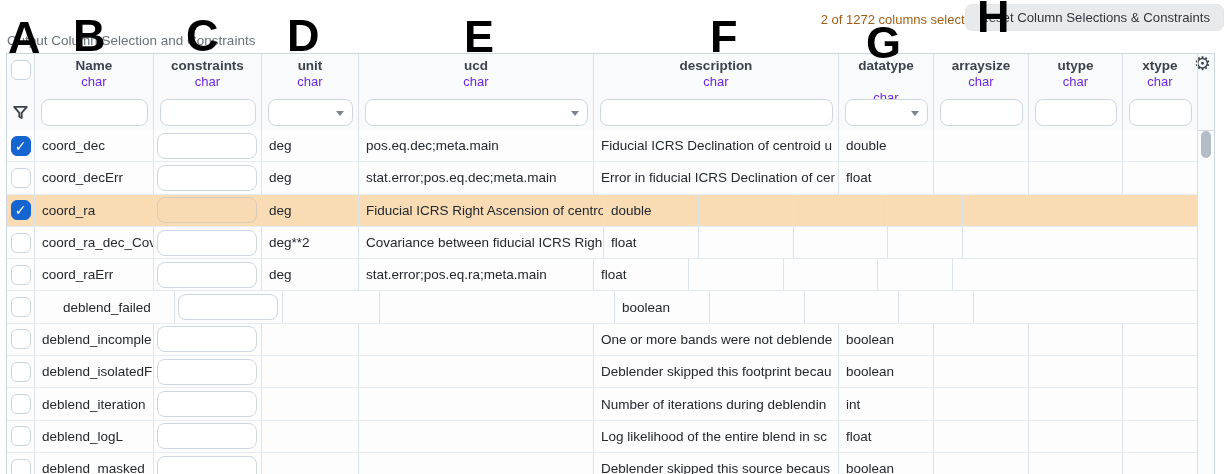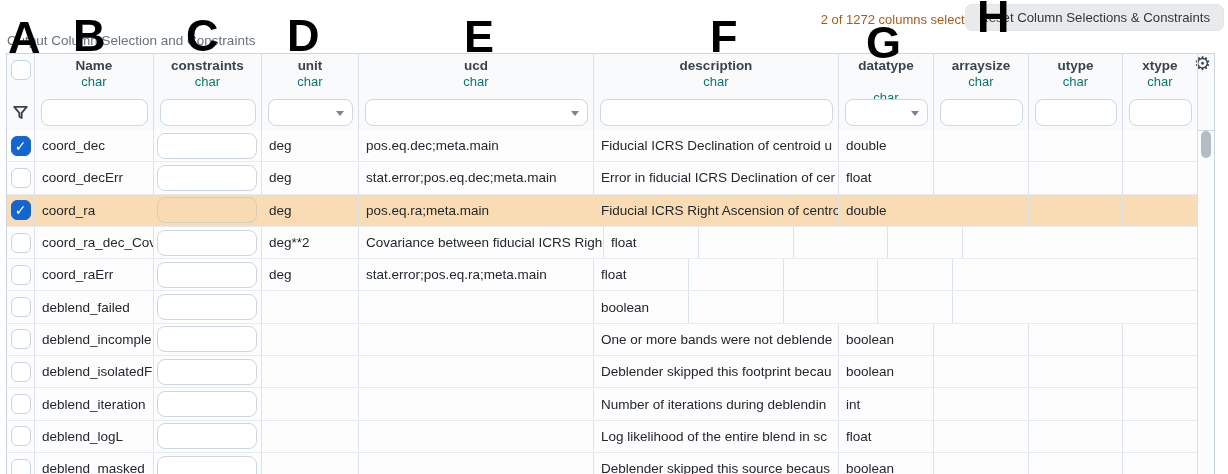--- a/index.html
+++ b/index.html
@@ -32,21 +32,21 @@
   }
   .hdr-row,.filter-row{display:flex;background:#f8fafc;}
   .hdr-row{height:42px;}
   .filter-row{height:34px;border-bottom:1px solid #cfd9e3;}
   .hdr-cell,.filter-cell{
     box-sizing:border-box;border-right:1px solid #d8e1ea;flex:none;
     display:flex;flex-direction:column;align-items:center;justify-content:flex-start;
   }
   .cbhdr{width:28px;align-items:center;}
   .hlabel{font-size:13.5px;font-weight:bold;color:#3b434c;margin-top:4px;line-height:16px;white-space:nowrap;}
-  .htype{font-size:13px;color:#0f766e;line-height:15px;white-space:nowrap;}
+  .htype{font-size:13px;color:#6d28d9;line-height:15px;white-space:nowrap;}
   .finput{
     box-sizing:border-box;height:27px;border:1px solid #ccd7e2;border-radius:8px;
     background:#ffffff;margin-top:3px;position:relative;
   }
   .arrow{
     position:absolute;right:8px;top:11px;width:0;height:0;
     border-left:4.5px solid transparent;border-right:4.5px solid transparent;
     border-top:5px solid #7a8591;
   }
   
@@ -223,21 +223,20 @@
       </div>
       <div class="trow hl">
         <div class="tcell cbcell" style="width: 28px;">
           <div class="cb checked"></div>
         </div>
         <div class="tcell" style="width: 119px;">coord_ra</div>
         <div class="tcell ccell" style="width: 108px;">
           <div class="cinput"></div>
         </div>
         <div class="tcell" style="width: 97px;">deg</div>
-        <div class="tcell" style="width: 235px;">pos.eq.ra;meta.main</div>
         <div class="tcell" style="width: 245px;">Fiducial ICRS Right Ascension of centro</div>
         <div class="tcell" style="width: 95px;">double</div>
         <div class="tcell" style="width: 95px;"></div>
         <div class="tcell" style="width: 94px;"></div>
         <div class="tcell" style="width: 75px;"></div>
       </div>
       <div class="trow">
         <div class="tcell cbcell" style="width: 28px;">
           <div class="cb"></div>
         </div>
@@ -264,21 +263,21 @@
         <div class="tcell" style="width: 235px;">stat.error;pos.eq.ra;meta.main</div>
         <div class="tcell" style="width: 95px;">float</div>
         <div class="tcell" style="width: 95px;"></div>
         <div class="tcell" style="width: 94px;"></div>
         <div class="tcell" style="width: 75px;"></div>
       </div>
       <div class="trow">
         <div class="tcell cbcell" style="width: 28px;">
           <div class="cb"></div>
         </div>
-        <div class="tcell" style="width: 119px;">deblend_failed</div>
+        <div class="tcell" style="width: 119px; margin-left: 21px;">deblend_failed</div>
         <div class="tcell ccell" style="width: 108px;">
           <div class="cinput"></div>
         </div>
         <div class="tcell" style="width: 97px;"></div>
         <div class="tcell" style="width: 235px;"></div>
         <div class="tcell" style="width: 95px;">boolean</div>
         <div class="tcell" style="width: 95px;"></div>
         <div class="tcell" style="width: 94px;"></div>
         <div class="tcell" style="width: 75px;"></div>
       </div>

